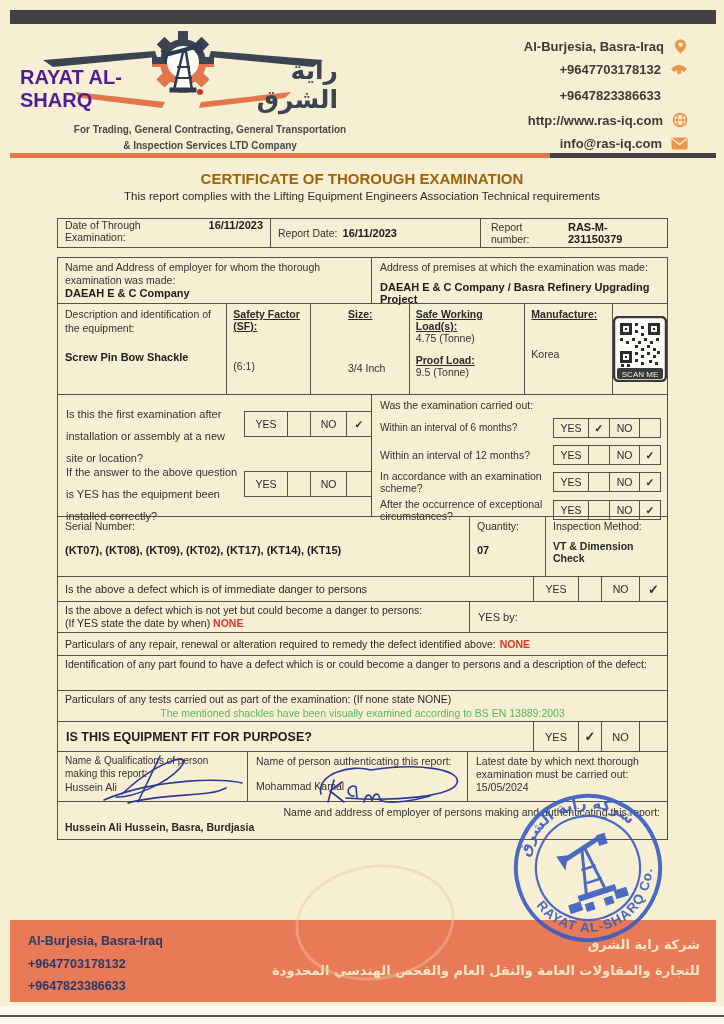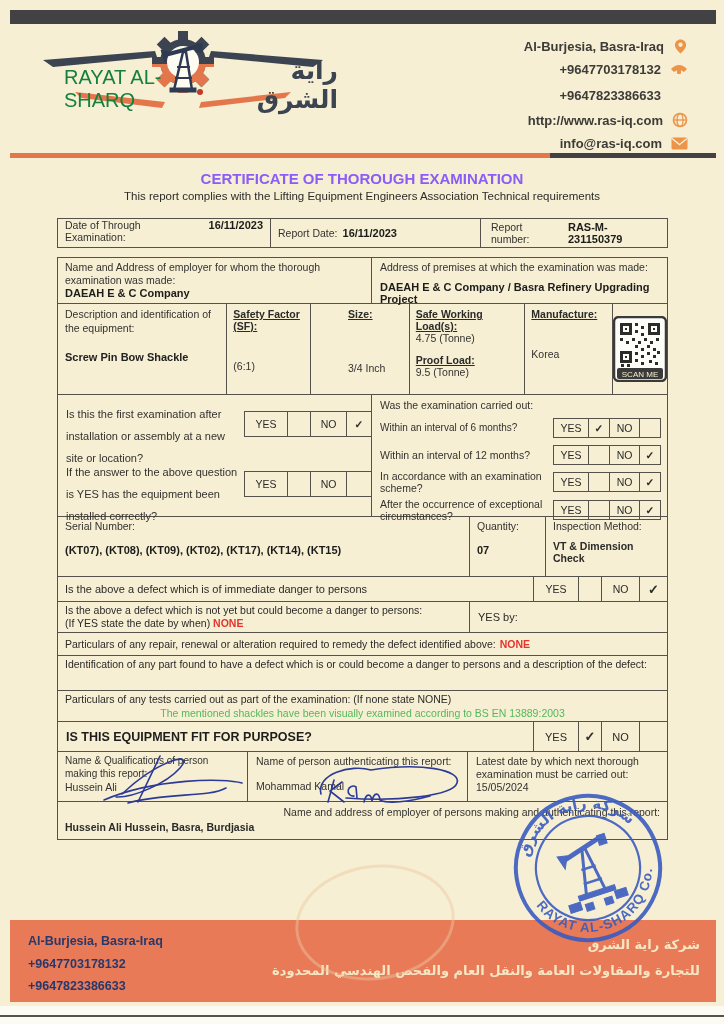--- a/index.html
+++ b/index.html
@@ -73,23 +73,27 @@
       <line x1="162" y1="45" x2="175" y2="45" stroke-width="2"></line>
       <line x1="160" y1="56" x2="177" y2="56" stroke-width="2"></line>
       <rect x="155" y="66" width="26" height="4"></rect>
     </g>
     <circle cx="185" cy="70" r="3" fill="#c0392b"></circle>
 
     <polygon points="60,70 150,80 147,86 66,76" fill="#e4764b"></polygon>
     <polygon points="186,80 276,70 270,76 184,86" fill="#e4764b"></polygon>
   </svg>
 
-  <div class="abs" style="left:20px; top:66px; width:132px; font-size:20px; font-weight:normal; color:#15803d; letter-spacing:0px;margin-left:44px;">RAYAT AL-SHARQ</div>
+  <div class="abs" style="left:20px; top:66px; width:132px; font-size:20px; font-weight:bold; color:#4c1d95; letter-spacing:0px;">RAYAT AL-SHARQ</div>
   <div class="abs arabic" style="left:218px; top:56px; width:120px; font-size:25px; font-weight:bold; color:#3b4450; text-align:right;" dir="rtl">راية الشرق</div>
 
+  <div class="abs" style="left:30px; top:122px; width:360px; text-align:center; font-size:10px; color:#4a4a46; line-height:1.6; font-weight:bold;">
+    <div>For Trading, General Contracting, General Transportation</div>
+    <div>&amp; Inspection Services LTD Company</div>
+  </div>
 
   <div class="contact-row" style="top:38px;">
     <span>Al-Burjesia, Basra-Iraq</span>
     <svg width="15" height="17" viewBox="0 0 16 17">
         <path d="M8,1 C4.7,1 2,3.6 2,7 c0,4 6,9 6,9 s6,-5 6,-9 C14,3.6 11.3,1 8,1 z" fill="#ec9447"></path>
         <circle cx="8" cy="6.6" r="2.3" fill="#f6efd3"></circle>
       </svg>
   </div>
   <div class="contact-row" style="top:62px;">
     <span>+9647703178132</span>
@@ -116,21 +120,21 @@
     <span>info@ras-iq.com</span>
     <svg width="17" height="13" viewBox="0 0 17 13">
         <rect x="0.5" y="0.5" width="16" height="12" rx="1.5" fill="#ec9447"></rect>
         <polyline points="1,1.5 8.5,7.5 16,1.5" fill="none" stroke="#f6efd3" stroke-width="1.4"></polyline>
       </svg>
   </div>
 
   <div class="abs accent" style="left:10px; top:153px; width:540px; height:5px;"></div>
   <div class="abs bar-dark" style="left:550px; top:153px; width:166px; height:5px;"></div>
 
-  <div class="abs" style="left:0; top:170px; width:724px; text-align:center; font-size:15px; font-weight:bold; color:#8b5cf6;">CERTIFICATE OF THOROUGH EXAMINATION</div>
+  <div class="abs" style="left:0; top:170px; width:724px; text-align:center; font-size:15px; font-weight:bold; color:#a16207;">CERTIFICATE OF THOROUGH EXAMINATION</div>
   <div class="abs" style="left:0; top:190px; width:724px; text-align:center; font-size:11.5px; color:#2c2c2a;">This report complies with the Lifting Equipment Engineers Association Technical requirements</div>
 
   <div class="abs tbl" style="left:57px; top:218px; width:611px; height:30px; display:flex;">
     <div class="cell-r" style="width:213px; display:flex; align-items:flex-start; padding:0 7px; gap:5px;">
       <span class="lbl">Date of Through Examination:</span>
       <span class="val">16/11/2023</span>
     </div>
     <div class="cell-r" style="width:210px; display:flex; align-items:center; padding:0 7px; gap:5px;">
       <span class="lbl">Report Date:</span>
       <span class="val">16/11/2023</span>

